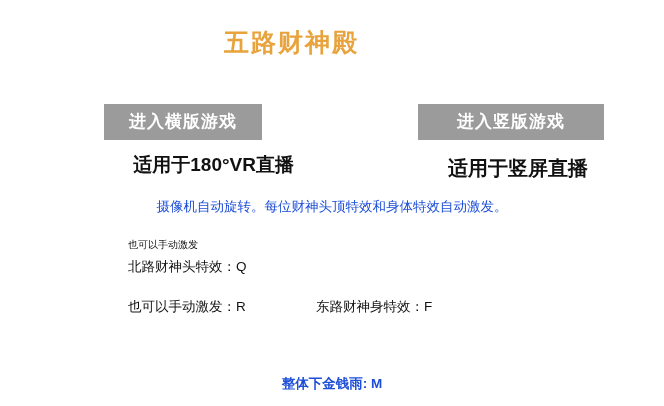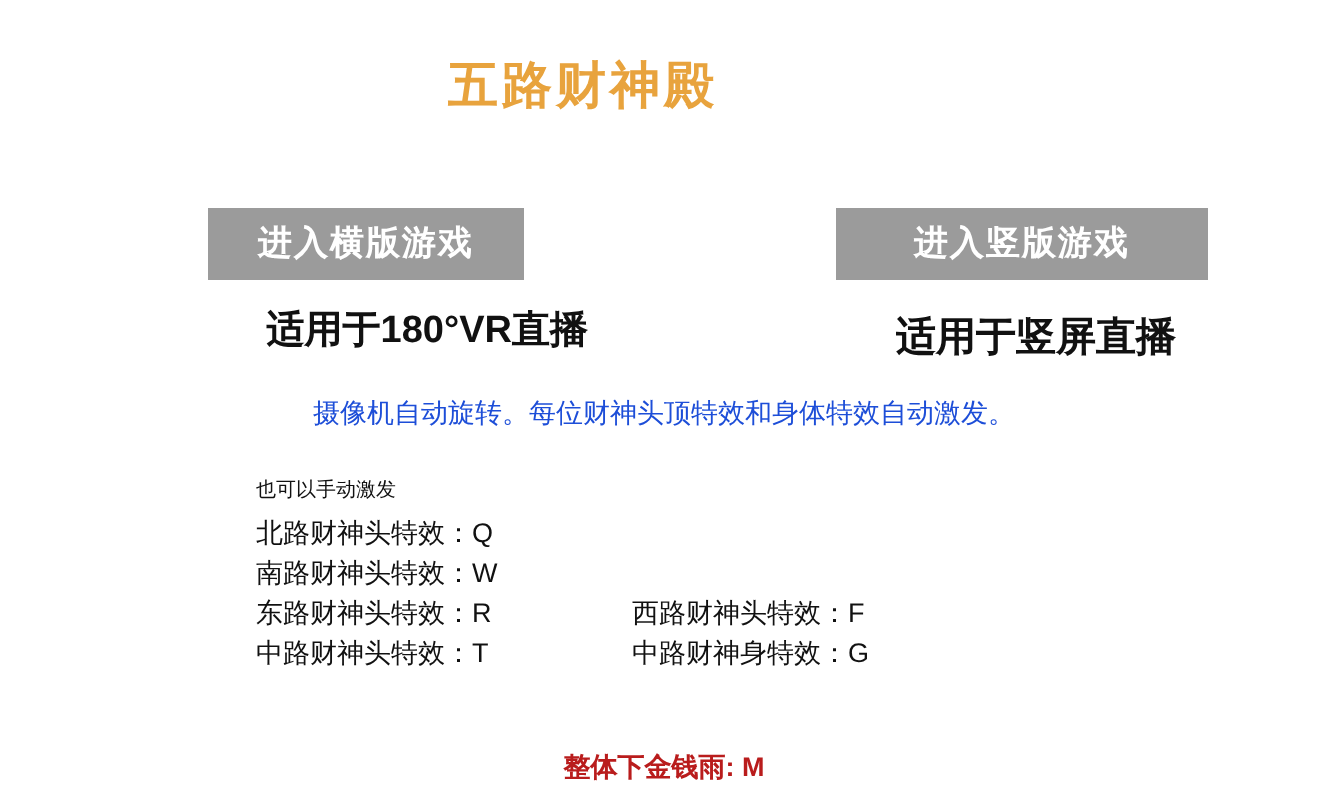--- a/index.html
+++ b/index.html
@@ -110,21 +110,21 @@
     width: 200px;
   }
   .footer {
     position: absolute;
     top: 375px;
     left: 0;
     width: 664px;
     text-align: center;
     font-size: 13.5px;
     font-weight: bold;
-    color: #b91c1c;
+    color: #1d4ed8;
   }
 </style>
 </head>
 <body>
 
 <div class="page">
 
   <div class="title">五路财神殿</div>
 
   <div class="btn-row">
@@ -137,27 +137,22 @@
 
   <div class="note">摄像机自动旋转。每位财神头顶特效和身体特效自动激发。</div>
 
   <div class="manual">也可以手动激发</div>
 
   <div class="keys">
     <div class="key-row">
       <div class="key-col-left">北路财神头特效：Q</div>
     </div>
     <div class="key-row">
-      <div class="key-col-left">南路财神头特效：W</div>
     </div>
     <div class="key-row">
-      <div class="key-col-left">东路财神头特效：R</div>
-      <div class="key-col-right">西路财神头特效：F</div>
-    </div>
-    <div class="key-row">
-      <div class="key-col-left">中路财神头特效：T</div>
-      <div class="key-col-right">中路财神身特效：G</div>
+      <div class="key-col-left">也可以手动激发：R</div>
+      <div class="key-col-right">东路财神身特效：F</div>
     </div>
   </div>
 
   <div class="footer">整体下金钱雨: M</div>
 
 </div>
 
 </body></html>

